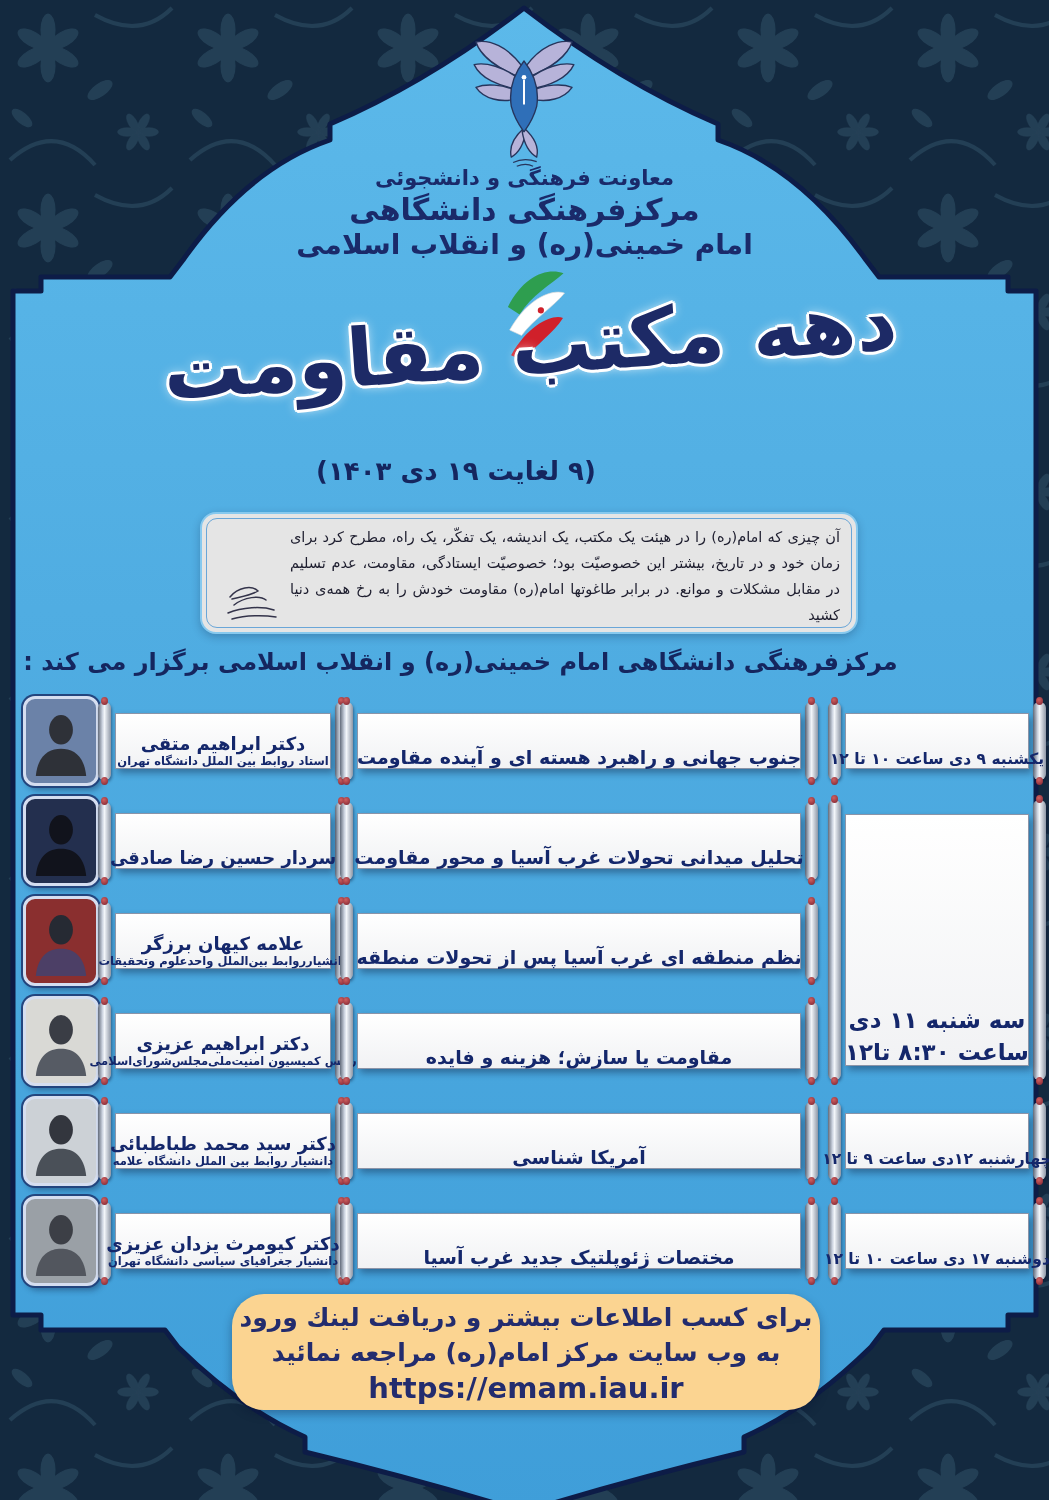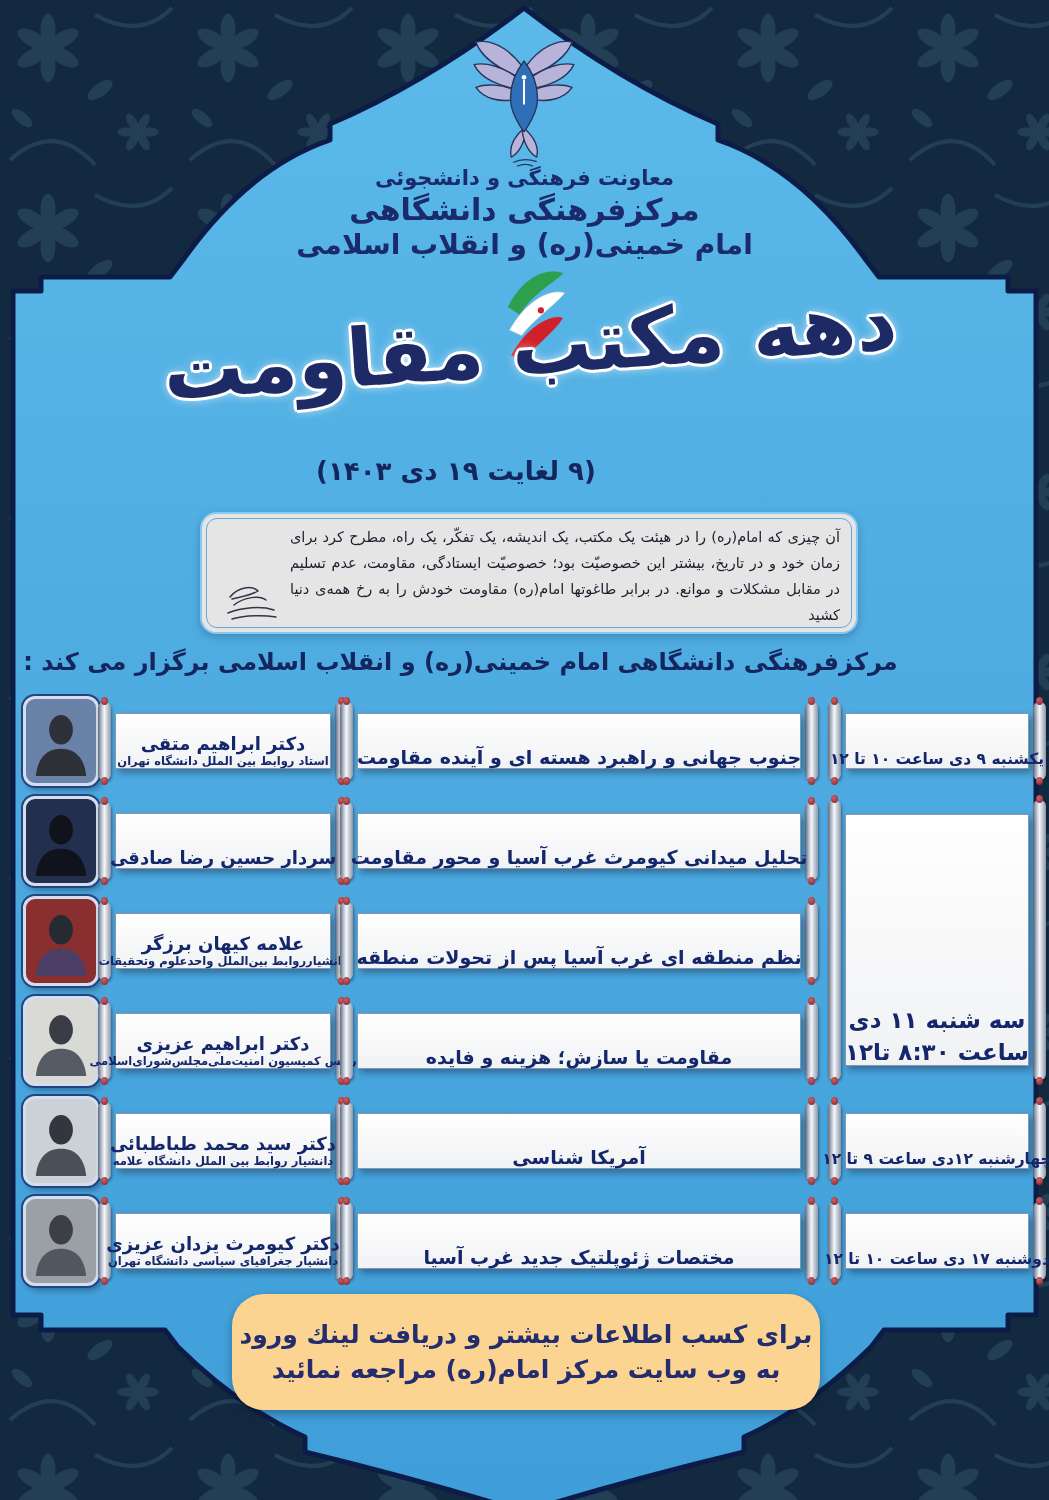--- a/index.html
+++ b/index.html
@@ -222,21 +222,21 @@
         <div class="rod r"></div>
       <div class="paper">
         <div class="speaker-name">سردار حسین رضا صادقی</div>
         <div class="speaker-aff"></div>
       </div>
     </div>
     <div class="scroll topic-scroll">
       <div class="rod l"></div>
         <div class="rod r"></div>
       <div class="paper">
-          <div class="topic-text">تحلیل میدانی کیومرث غرب آسیا و محور مقاومت</div>
+          <div class="topic-text">تحلیل میدانی تحولات غرب آسیا و محور مقاومت</div>
         </div>
     </div>
   </div>
 
   <div class="merged-scroll">
     <div class="rod l"></div>
       <div class="rod r"></div>
     <div class="paper">
       <div class="merged-line">سه شنبه ۱۱ دی</div>
       <div class="merged-line">ساعت ۸:۳۰ تا۱۲</div>
@@ -349,15 +349,16 @@
         <div class="rod r"></div>
       <div class="paper">
           <div class="date-text">دوشنبه ۱۷ دی ساعت ۱۰ تا ۱۲</div>
         </div>
     </div>
   </div>
 
   <div class="footer-box">
     <div class="footer-line">برای کسب اطلاعات بیشتر و دریافت لینك ورود</div>
     <div class="footer-line">به وب سایت مرکز امام(ره) مراجعه نمائید</div>
+    <div class="footer-url">https://emam.iau.ir</div>
   </div>
 
 </div>
 
 </body></html>

